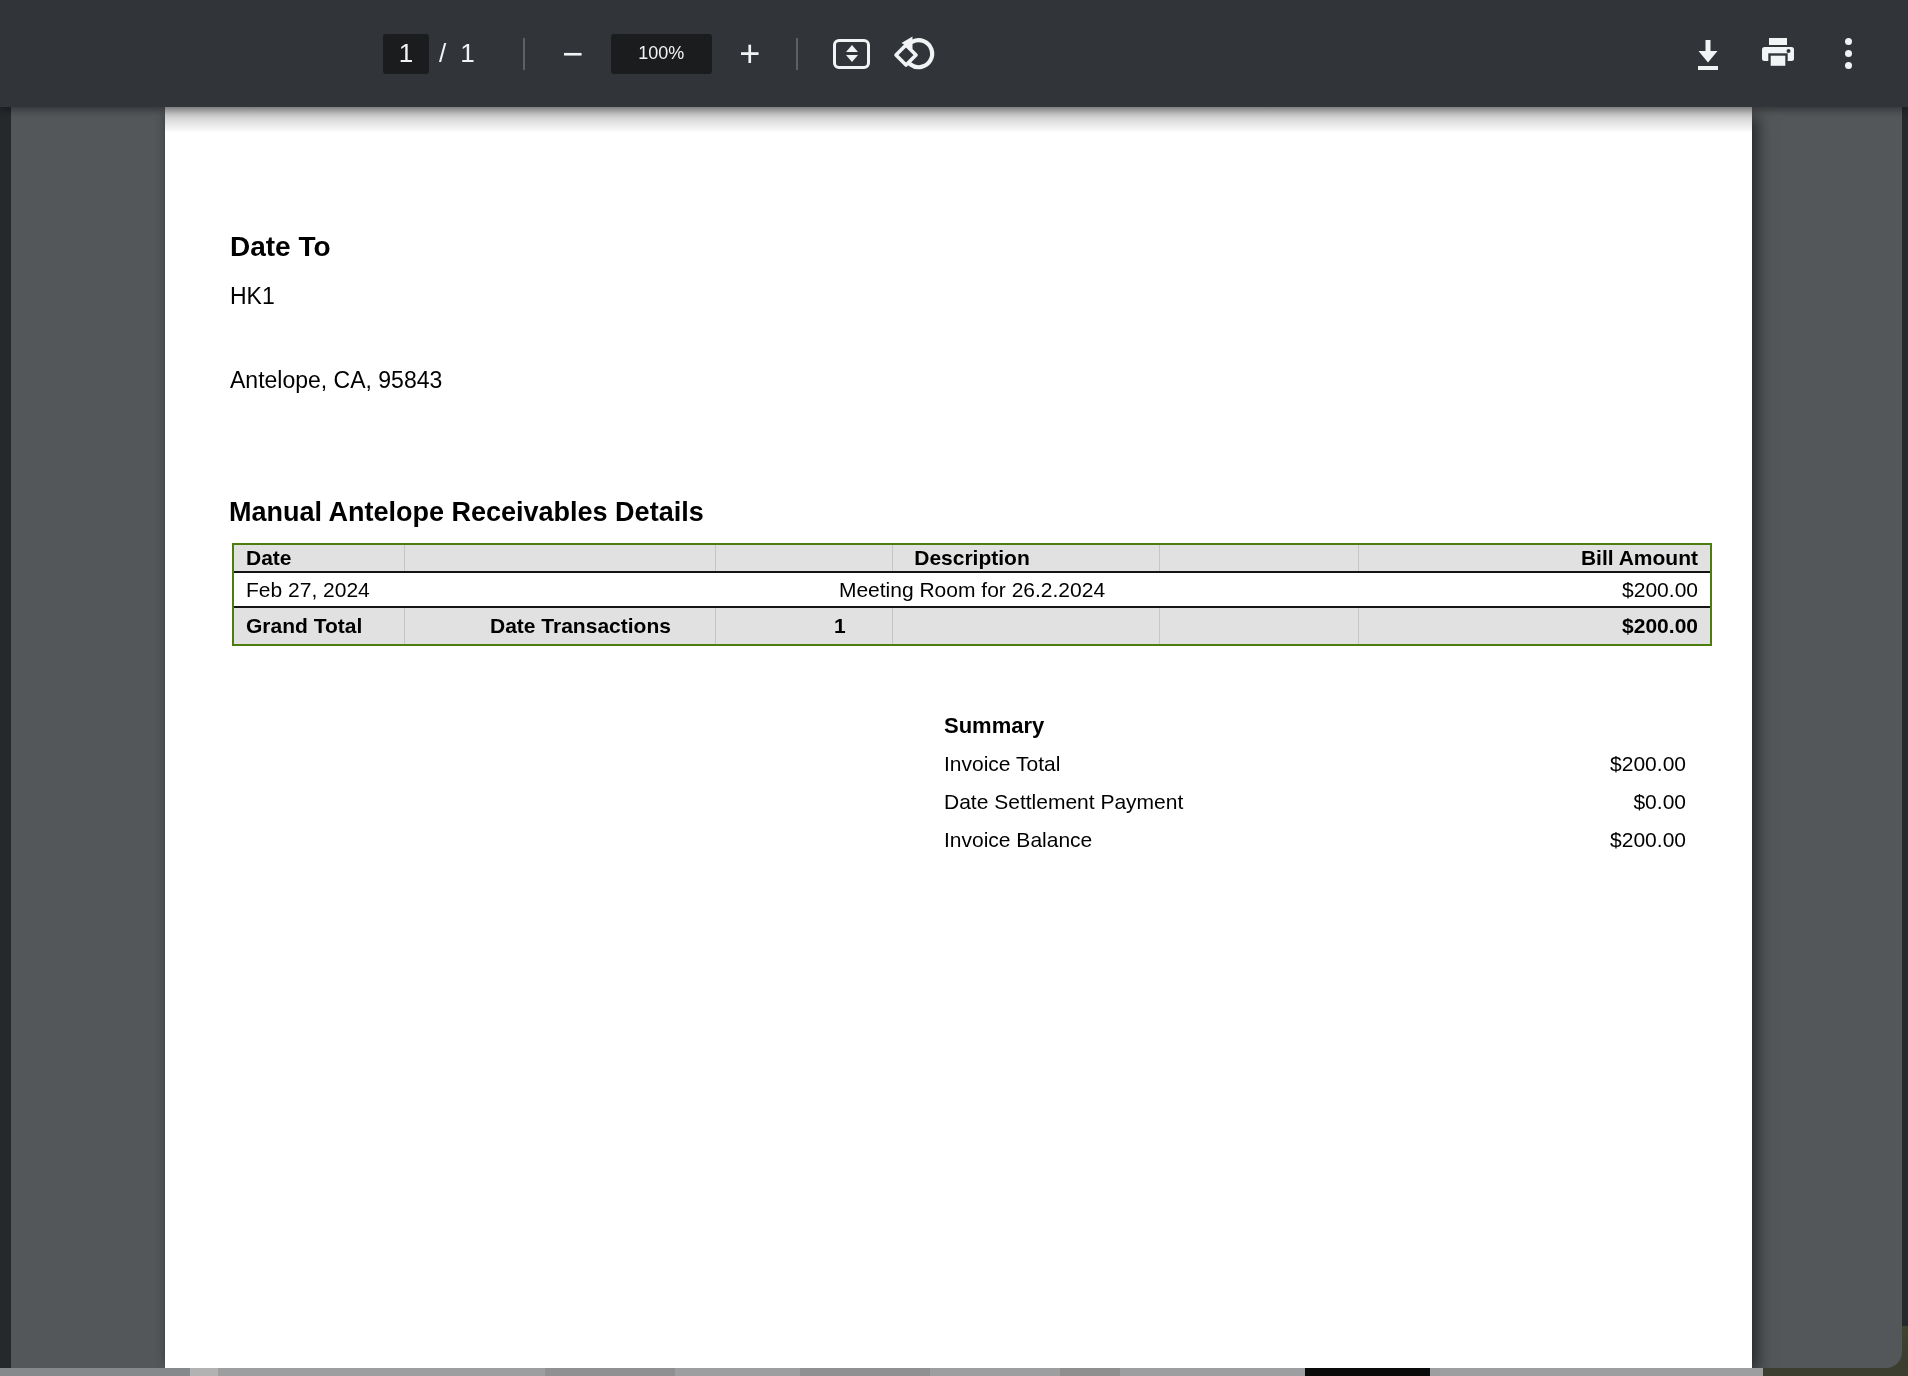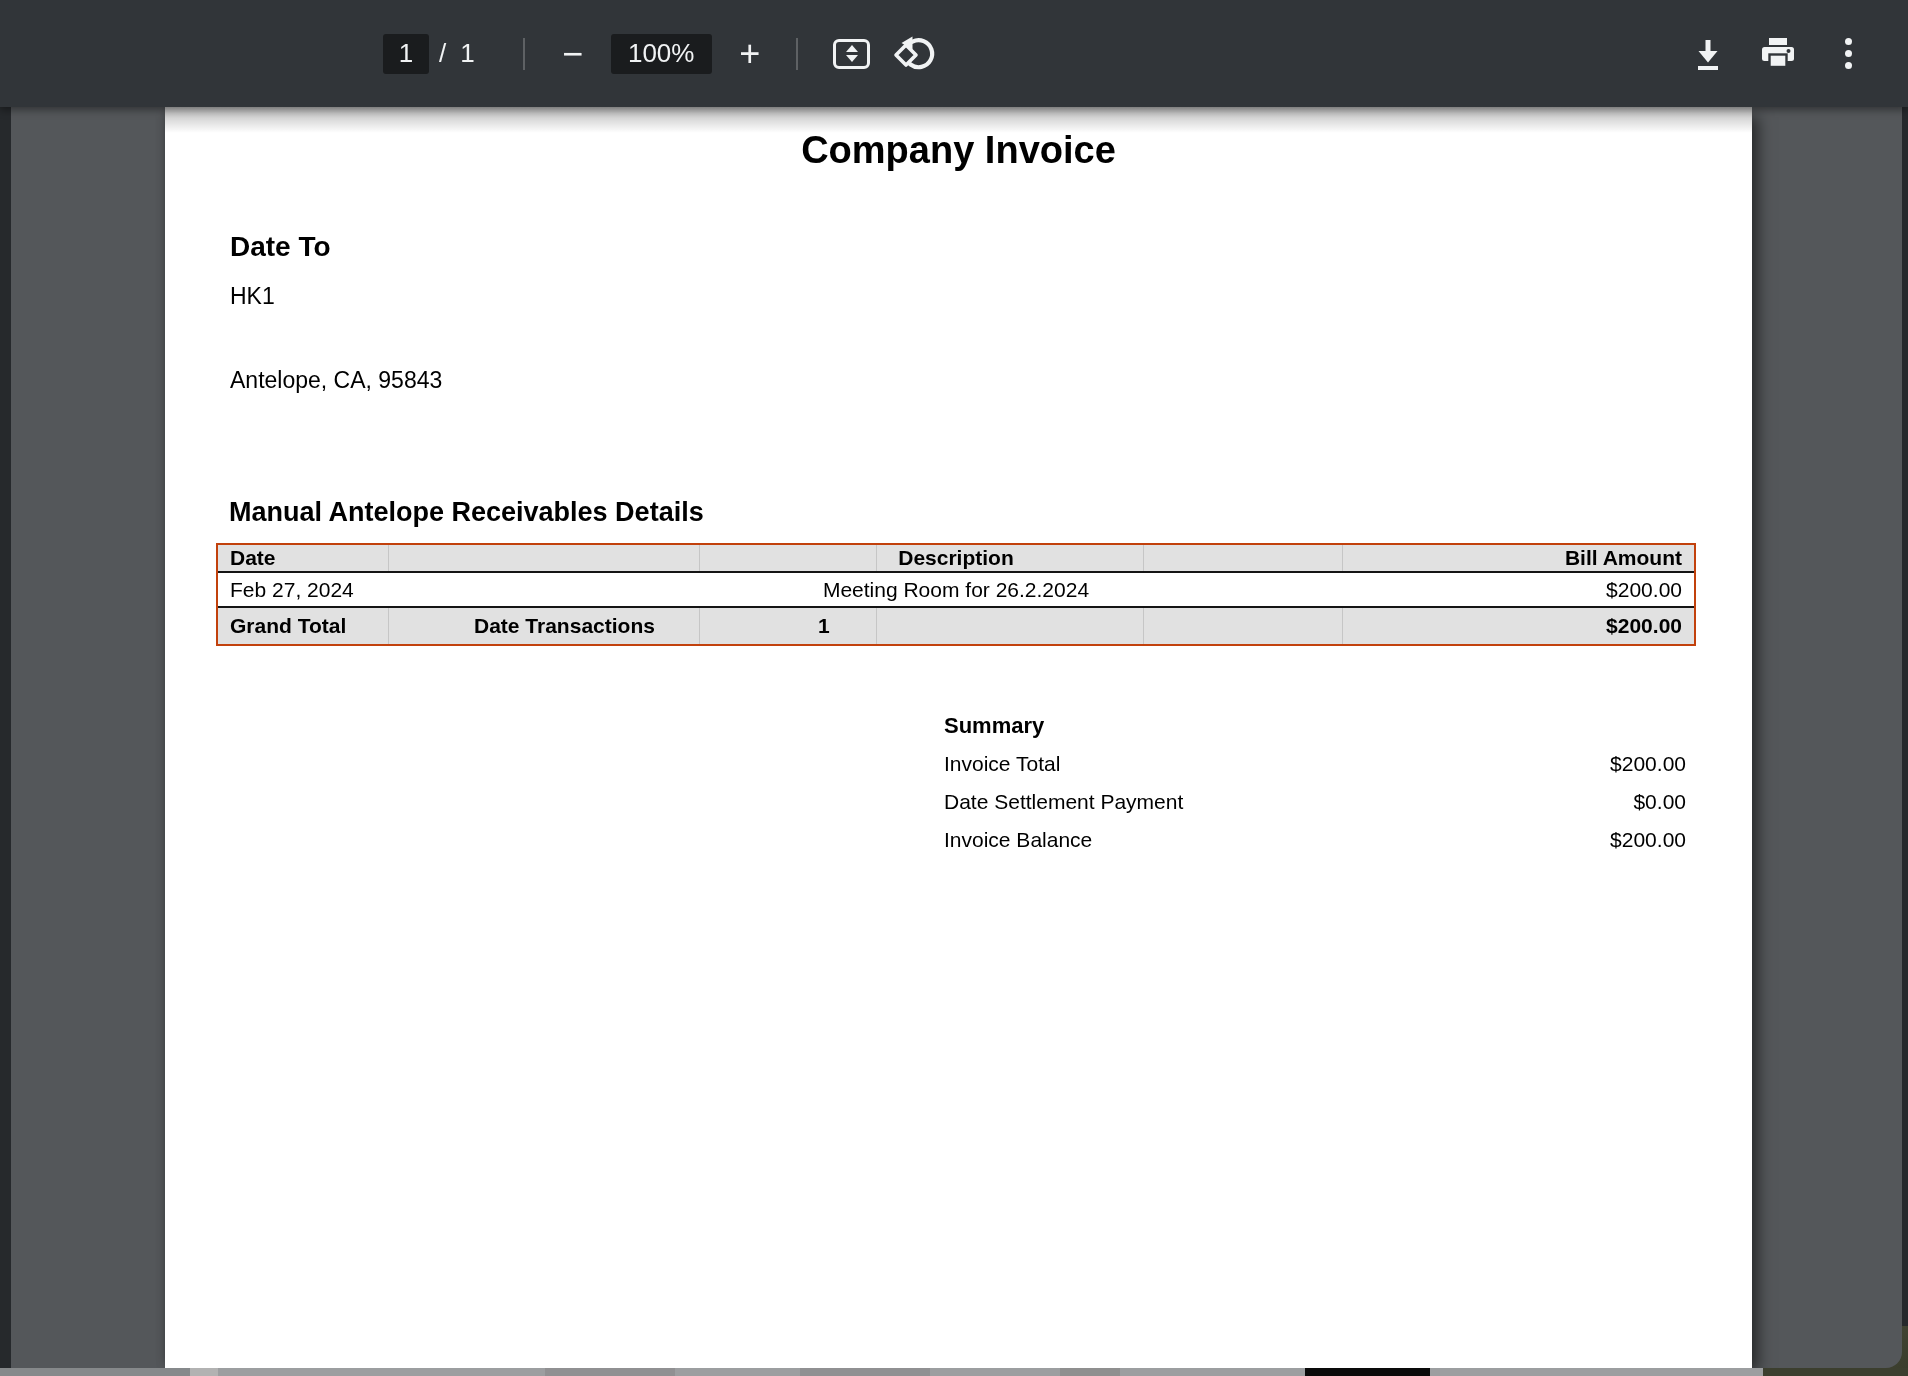--- a/index.html
+++ b/index.html
@@ -19,21 +19,21 @@
                 color:#f1f3f4; font-size:26px; text-align:center;
                 font-family:"Liberation Sans", sans-serif; outline:none; }
   .page-count-wrap { display:flex; align-items:center; color:#f1f3f4; font-size:26px; }
   .page-sep { margin:0 14px 0 10px; }
   .tb-divider { width:2px; height:32px; background:rgba(255,255,255,0.22); margin:0 0 0 48px; }
   .tb-btn { height:56px; min-width:48px; display:flex; align-items:center; justify-content:center;
             color:#f1f3f4; cursor:pointer; border-radius:6px; background:transparent; border:none; }
   .glyph-btn { font-size:36px; font-weight:400; line-height:1; }
   .zoom-minus { margin-left:24px; }
   .zoom-field { width:101px; height:40px; background:#1a1c1e; border-radius:3px;
-                color:#f1f3f4; font-size:26px; display:flex; align-items:center;
+                color:#f1f3f4; font-size:18px; display:flex; align-items:center;
                 justify-content:center; margin:0 14px; }
   .zoom-plus  { margin-right:22px; }
   .fit-btn { margin-left:30px; }
   .fit-shape { width:37px; height:30px; border:3.5px solid #f1f3f4; border-radius:6px;
                display:flex; flex-direction:column; align-items:center; justify-content:center; gap:3px; }
   .tri-up   { width:0; height:0; border-left:6px solid transparent; border-right:6px solid transparent;
               border-bottom:7px solid #f1f3f4; }
   .tri-down { width:0; height:0; border-left:6px solid transparent; border-right:6px solid transparent;
               border-top:7px solid #f1f3f4; }
   .rotate-btn { margin-left:14px; }
@@ -53,22 +53,22 @@
                   pointer-events:none; }
 
   
   .doc-title { position:absolute; top:22px; left:0; right:0; text-align:center;
                font-size:38px; font-weight:bold; color:#000; }
   .billto-heading { position:absolute; top:124px; left:65px; font-size:28px; font-weight:bold; color:#000; }
   .billto-name    { position:absolute; top:176px; left:65px; font-size:23px; color:#000; }
   .billto-address { position:absolute; top:260px; left:65px; font-size:23px; color:#000; }
   .section-heading { position:absolute; top:390px; left:64px; font-size:27px; font-weight:bold; color:#000; }
 
-  .ar-table { position:absolute; top:436px; left:51px; width:1480px;
-              border:2px solid #c2410c; background:#fff; }
+  .ar-table { position:absolute; top:436px; left:67px; width:1480px;
+              border:2px solid #4d7c0f; background:#fff; }
   .ar-row { position:relative; width:100%; }
   .ar-head  { height:28px; background:#e1e1e1; border-bottom:2px solid #141414; }
   .ar-data  { height:35px; background:#ffffff; border-bottom:2px solid #141414; }
   .ar-total { height:36px; background:#e1e1e1; }
   .cell { position:absolute; top:0; bottom:0; display:flex; align-items:center;
           font-size:21px; color:#000; white-space:nowrap; }
   .cell-left   { left:12px; }
   .cell-center { left:0; right:0; justify-content:center;border-radius:9px; }
   .cell-right  { right:12px; }
   .bold { font-weight:bold; }
@@ -162,21 +162,20 @@
         </span>
       </button>
     </div>
   </div>
 
   <div class="viewer">
     <div class="corner-wallpaper"></div>
     <div class="viewer-panel">
       <div class="page">
 
-        <div class="doc-title">Company Invoice</div>
 
         <div class="billto-heading">Date To</div>
         <div class="billto-name">HK1</div>
         <div class="billto-address">Antelope, CA, 95843</div>
 
         <div class="section-heading">Manual Antelope Receivables Details</div>
 
         <div class="ar-table">
           <div class="ar-row ar-head">
             <span class="col-line" style="left:170px;"></span>

